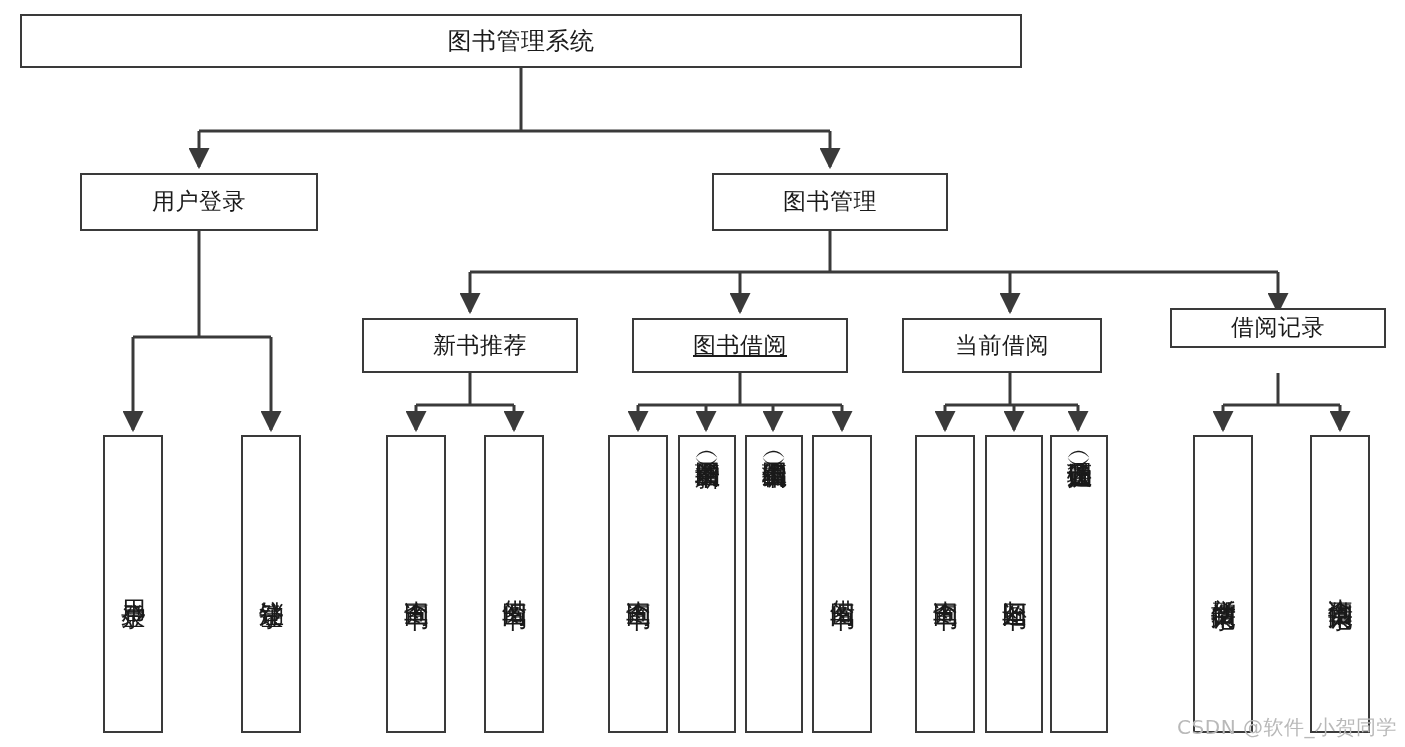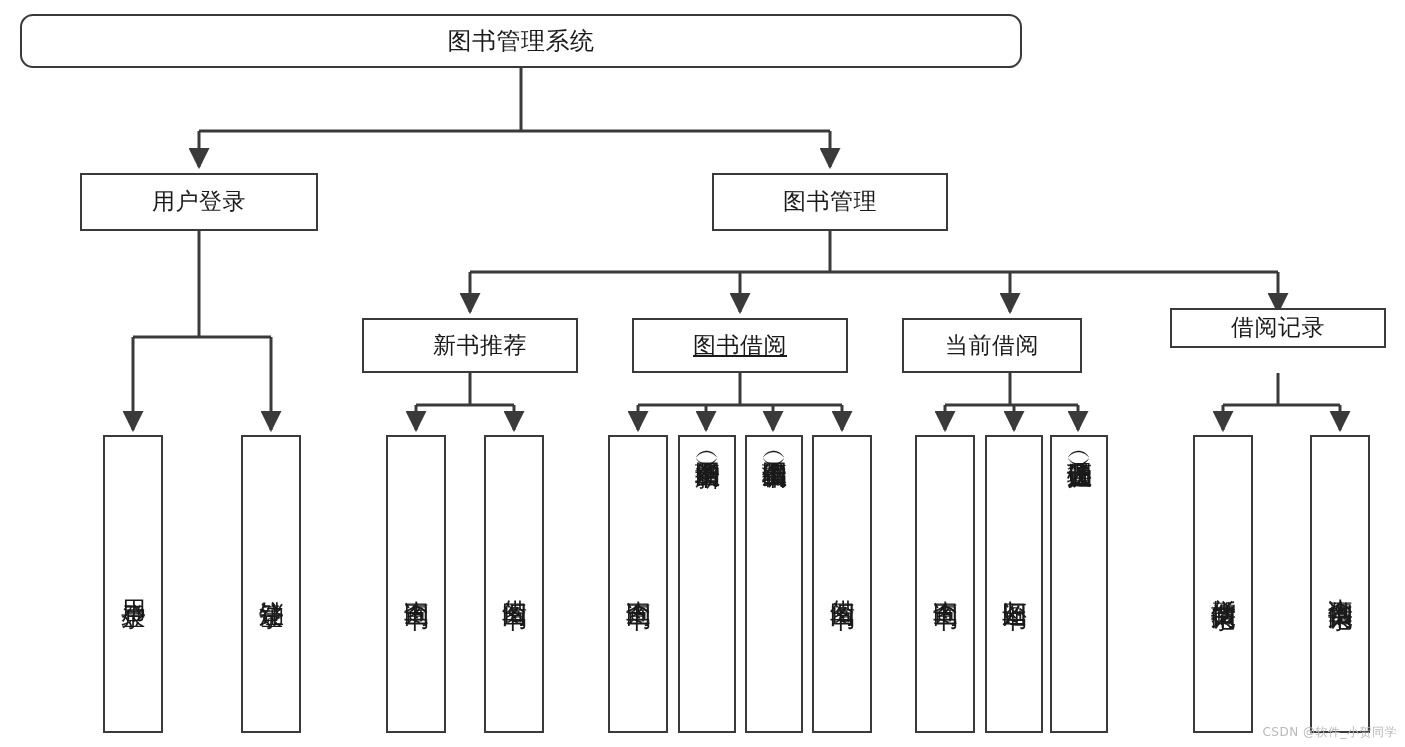--- a/index.html
+++ b/index.html
@@ -69,21 +69,21 @@
     letter-spacing: 0px;
   }
   .node.vert.midpad {
     padding-top: 0;
     align-items: center;
   }
   .watermark {
     position: absolute;
     right: 8px;
     bottom: 6px;
-    font-size: 12px;
+    font-size: 20px;
     color: #b9b9b9;
     letter-spacing: 0.5px;
     z-index: 5;
     white-space: nowrap;
     font-family: "DejaVu Sans", "Liberation Sans", sans-serif;
   }
 </style>
 </head>
 <body>
 
@@ -132,38 +132,38 @@
       <path d="M 1014 405 L 1014 430" marker-end="url(#arrow)"></path>
       <path d="M 1078 405 L 1078 430" marker-end="url(#arrow)"></path>
 
       <path d="M 1278 373 L 1278 405"></path>
       <path d="M 1223 405 L 1340 405"></path>
       <path d="M 1223 405 L 1223 430" marker-end="url(#arrow)"></path>
       <path d="M 1340 405 L 1340 430" marker-end="url(#arrow)"></path>
     </g>
   </svg>
 
-  <div class="node horiz root" style="left:20px; top:14px; width:1002px; height:54px;border-radius:13px;">
+  <div class="node horiz root" style="left:20px; top:14px; width:1002px; height:54px;">
     <span class="label">图书管理系统</span>
   </div>
 
   <div class="node horiz" style="left:80px; top:173px; width:238px; height:58px;">
     <span class="label">用户登录</span>
   </div>
   <div class="node horiz" style="left:712px; top:173px; width:236px; height:58px;">
     <span class="label">图书管理</span>
   </div>
 
   <div class="node horiz" style="left:362px; top:318px; width:216px; height:55px;padding-left:20px;">
     <span class="label">新书推荐</span>
   </div>
   <div class="node horiz" style="left:632px; top:318px; width:216px; height:55px;text-decoration:underline;">
     <span class="label">图书借阅</span>
   </div>
-  <div class="node horiz" style="left:902px; top:318px; width:180px; height:55px;">
+  <div class="node horiz" style="left:902px; top:318px; width:200px; height:55px;">
     <span class="label">当前借阅</span>
   </div>
   <div class="node horiz" style="left:1170px; top:308px; width:216px; height:40px;">
     <span class="label">借阅记录</span>
   </div>
 
   <div class="node vert midpad" style="left:103px; top:435px; width:60px; height:298px;">
     <span class="label">用户登录</span>
   </div>
   <div class="node vert midpad" style="left:241px; top:435px; width:60px; height:298px;">

